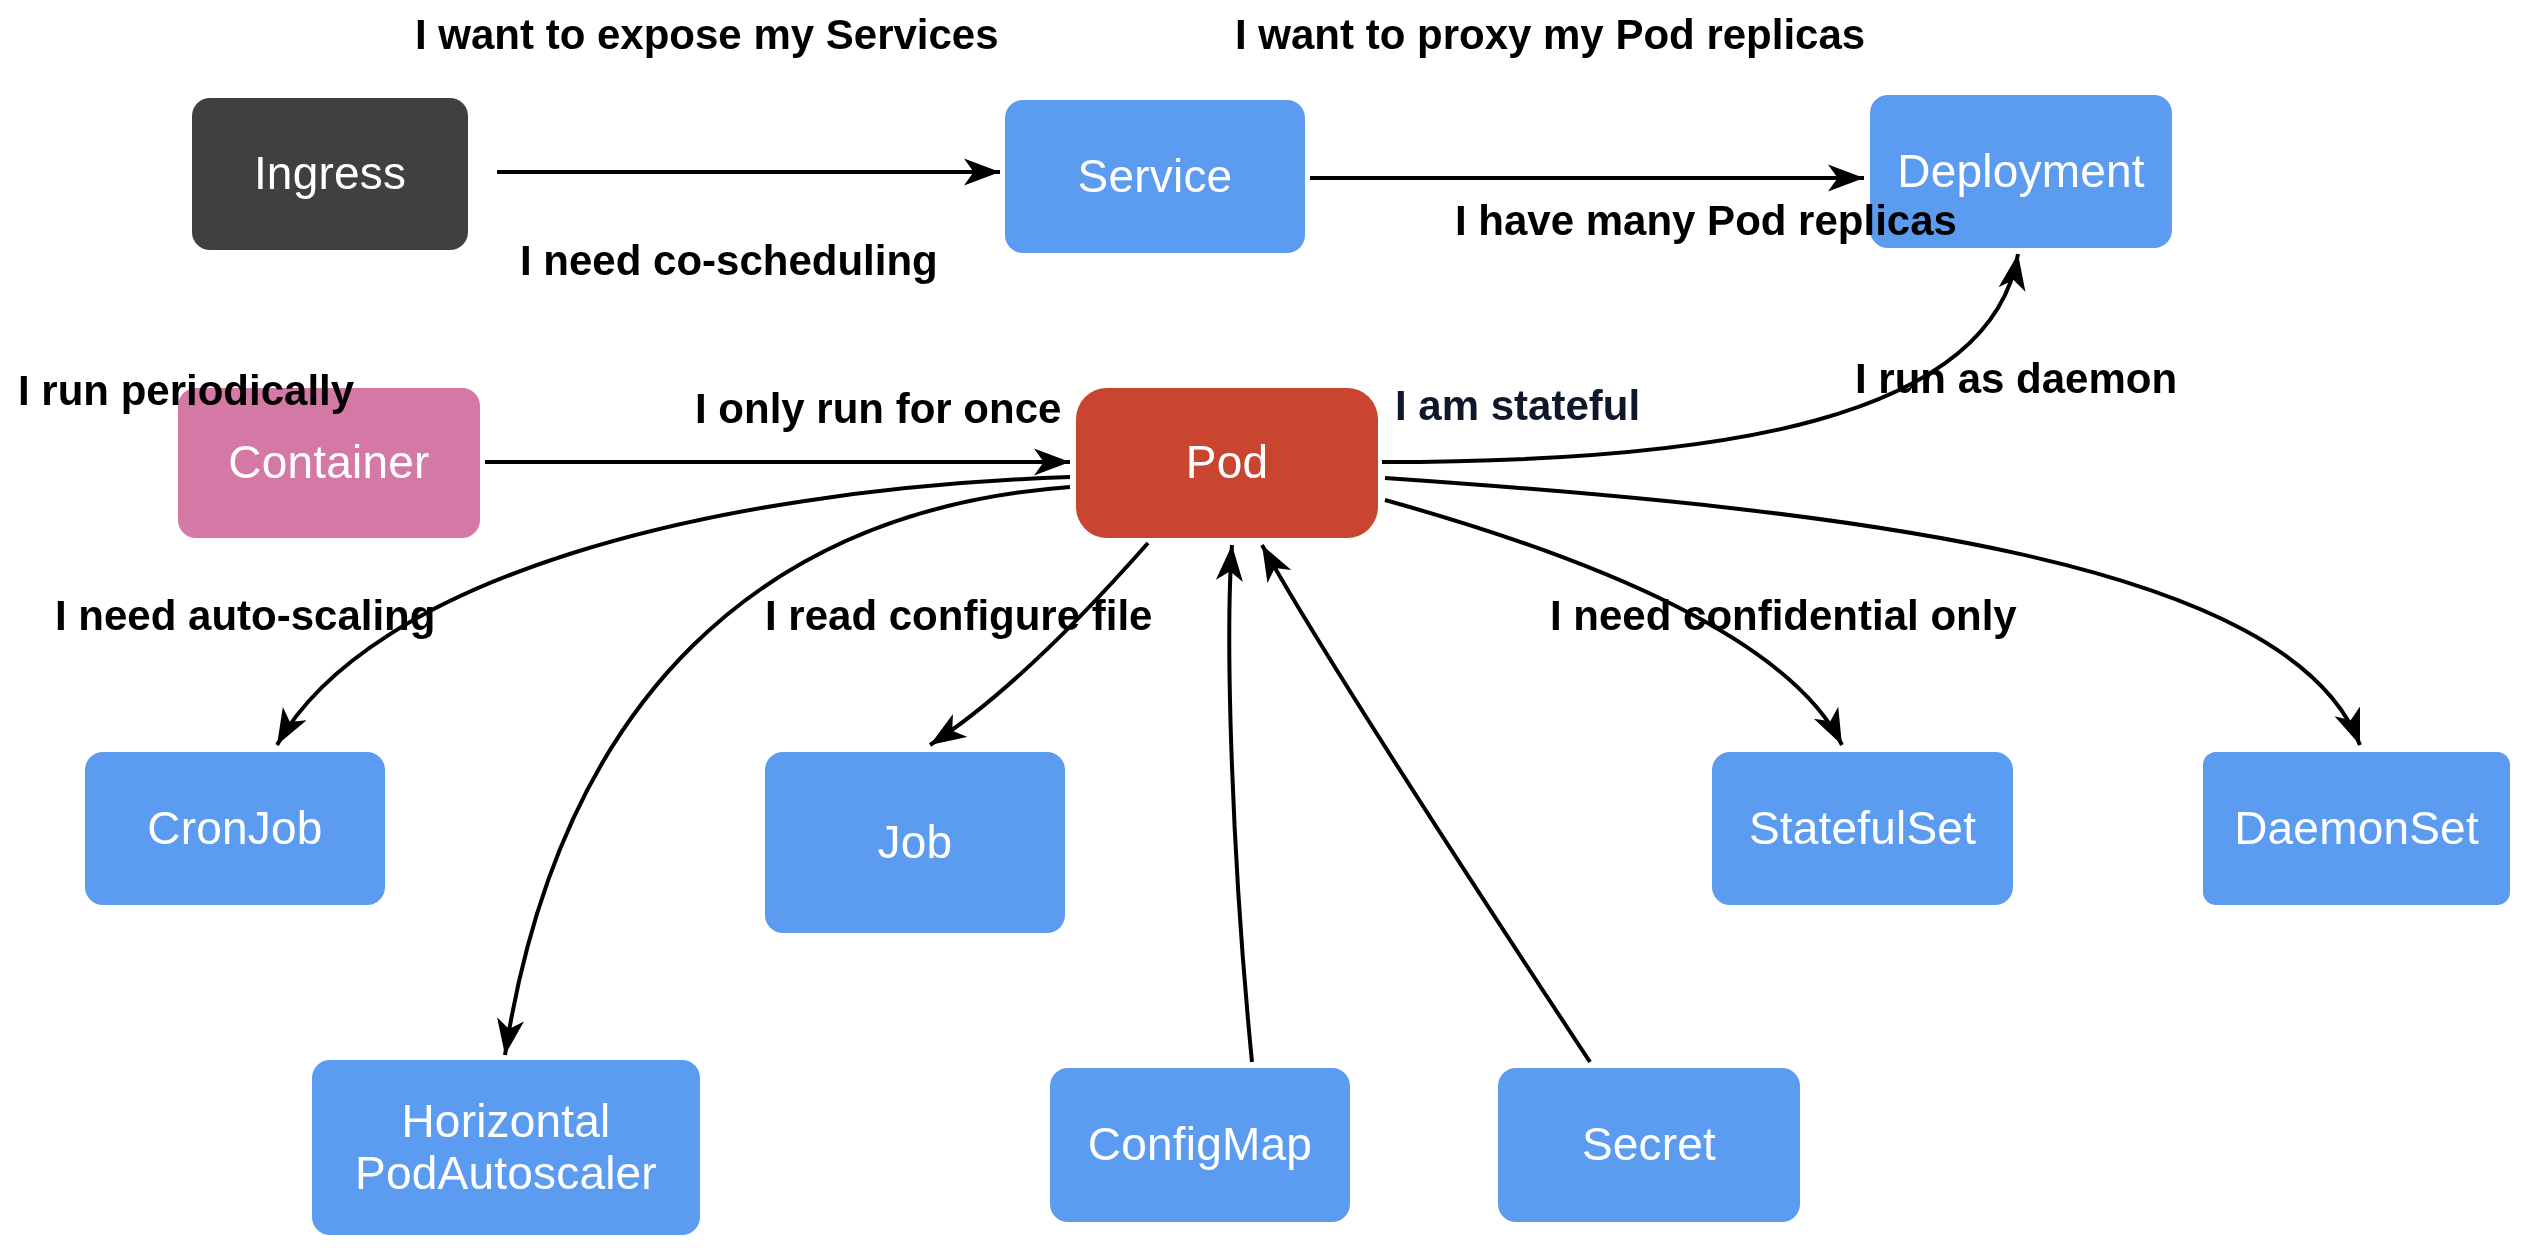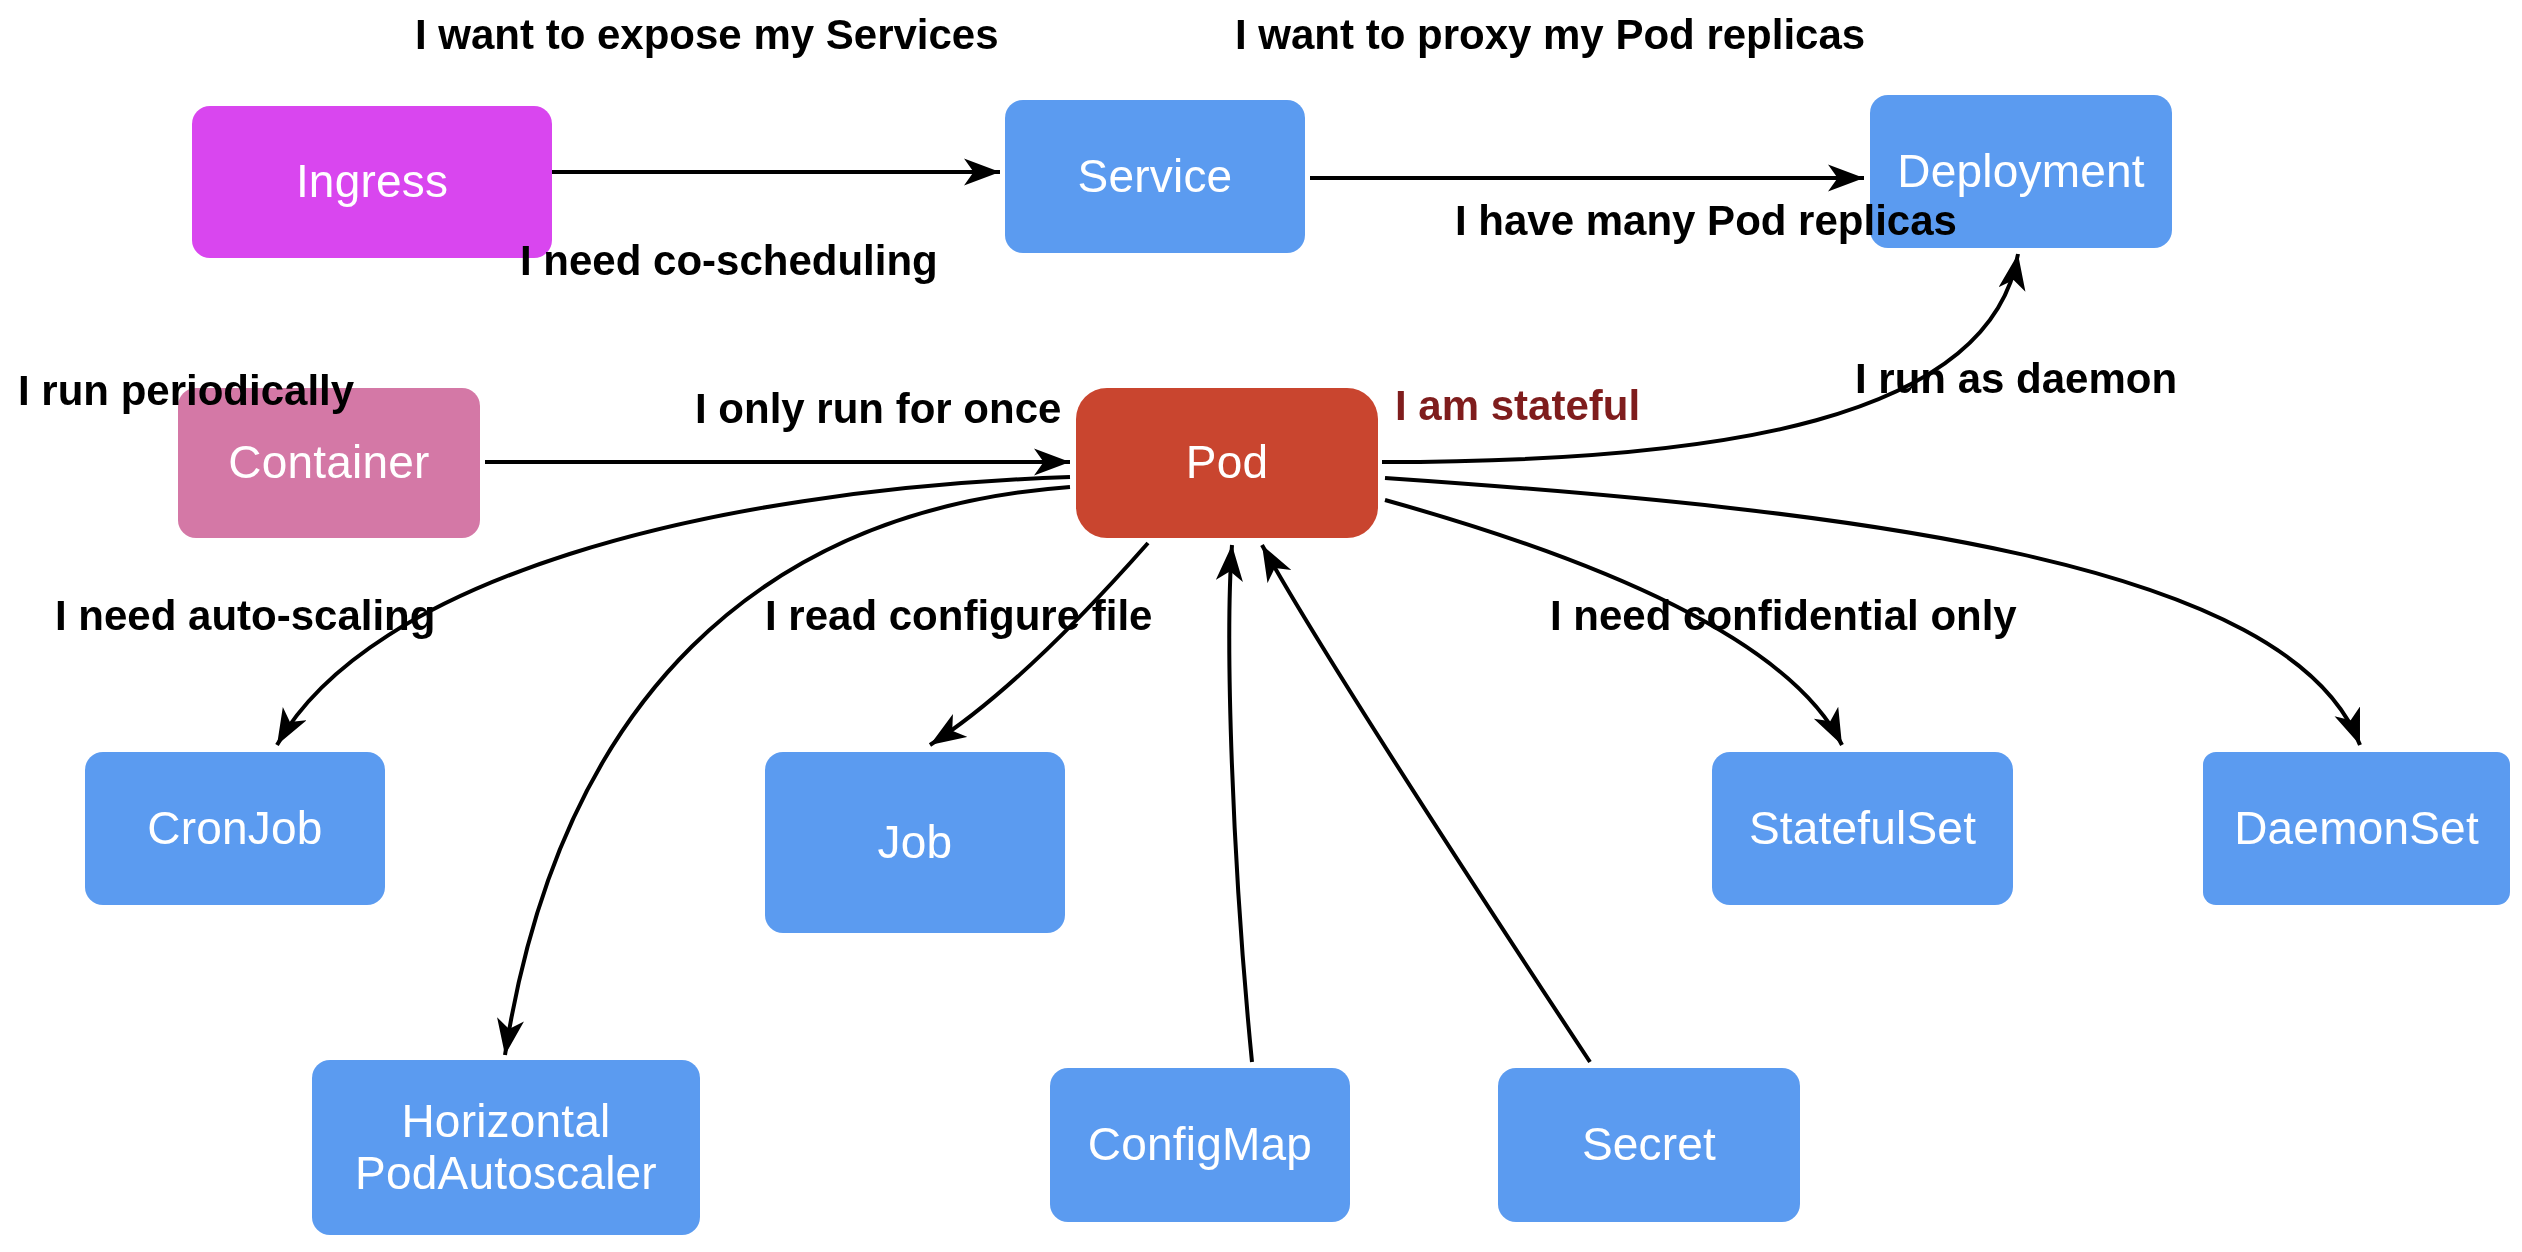--- a/index.html
+++ b/index.html
@@ -72,21 +72,21 @@
         <path d="M 1070 487 C 760 510 560 700 505 1055" stroke="#000000" stroke-width="4" fill="none" marker-end="url(#arrowhead)"></path>
         <path d="M 1148 543 C 1080 620 1000 700 930 745" stroke="#000000" stroke-width="4" fill="none" marker-end="url(#arrowhead)"></path>
         <path d="M 1252 1062 C 1232 860 1225 640 1232 545" stroke="#000000" stroke-width="4" fill="none" marker-end="url(#arrowhead)"></path>
         <path d="M 1590 1062 C 1470 880 1320 650 1262 545" stroke="#000000" stroke-width="4" fill="none" marker-end="url(#arrowhead)"></path>
         <path d="M 1385 500 C 1600 560 1790 640 1842 745" stroke="#000000" stroke-width="4" fill="none" marker-end="url(#arrowhead)"></path>
         <path d="M 1385 478 C 1850 510 2290 560 2360 745" stroke="#000000" stroke-width="4" fill="none" marker-end="url(#arrowhead)"></path>
       </g>
   </svg>
 
   <div id="nodes">
-      <div class="node" style="left: 192px; top: 98px; width: 360px; height: 152px; background: #d946ef; color: rgb(255, 255, 255); margin-top: 8px;">Ingress</div>
+      <div class="node" style="left: 192px; top: 98px; width: 276px; height: 152px; background: #404040; color: rgb(255, 255, 255);">Ingress</div>
       <div class="node" style="left: 1005px; top: 100px; width: 300px; height: 153px; background: rgb(91, 155, 240); color: rgb(255, 255, 255);">Service</div>
       <div class="node" style="left: 1870px; top: 95px; width: 302px; height: 153px; background: rgb(91, 155, 240); color: rgb(255, 255, 255);">Deployment</div>
       <div class="node" style="left: 178px; top: 388px; width: 302px; height: 150px; background: rgb(212, 120, 166); color: rgb(255, 255, 255);">Container</div>
       <div class="node" style="left: 1076px; top: 388px; width: 302px; height: 150px; background: rgb(201, 69, 47); color: rgb(255, 255, 255); border-radius: 31px;">Pod</div>
       <div class="node" style="left: 85px; top: 752px; width: 300px; height: 153px; background: rgb(91, 155, 240); color: rgb(255, 255, 255);">CronJob</div>
       <div class="node" style="left: 765px; top: 752px; width: 300px; height: 181px; background: rgb(91, 155, 240); color: rgb(255, 255, 255);">Job</div>
       <div class="node" style="left: 1712px; top: 752px; width: 301px; height: 153px; background: rgb(91, 155, 240); color: rgb(255, 255, 255);">StatefulSet</div>
       <div class="node" style="left: 2203px; top: 752px; width: 307px; height: 153px; background: rgb(91, 155, 240); color: rgb(255, 255, 255); border-radius: 13px;">DaemonSet</div>
       <div class="node" style="left: 312px; top: 1060px; width: 388px; height: 175px; background: rgb(91, 155, 240); color: rgb(255, 255, 255);">Horizontal
 PodAutoscaler</div>
@@ -96,17 +96,17 @@
   <div id="labels">
       <div class="edge-label" style="left: 415px; top: 14px; color: rgb(0, 0, 0);">I want to expose my Services</div>
       <div class="edge-label" style="left: 1235px; top: 14px; color: rgb(0, 0, 0);">I want to proxy my Pod replicas</div>
       <div class="edge-label" style="left: 520px; top: 240px; color: rgb(0, 0, 0);">I need co-scheduling</div>
       <div class="edge-label" style="left: 1455px; top: 200px; color: rgb(0, 0, 0);">I have many Pod replicas</div>
       <div class="edge-label" style="left: 18px; top: 370px; color: rgb(0, 0, 0);">I run periodically</div>
       <div class="edge-label" style="left: 55px; top: 595px; color: rgb(0, 0, 0);">I need auto-scaling</div>
       <div class="edge-label" style="left: 695px; top: 388px; color: rgb(0, 0, 0);">I only run for once</div>
       <div class="edge-label" style="left: 765px; top: 595px; color: rgb(0, 0, 0);">I read configure file</div>
       <div class="edge-label" style="left: 1550px; top: 595px; color: rgb(0, 0, 0);">I need confidential only</div>
-      <div class="edge-label" style="left: 1395px; top: 385px; color: #7f1d1d;">I am stateful</div>
+      <div class="edge-label" style="left: 1395px; top: 385px; color: #0f172a;">I am stateful</div>
       <div class="edge-label" style="left: 1855px; top: 358px; color: rgb(0, 0, 0);">I run as daemon</div>
     </div>
 
 </div>
 
 </body></html>

